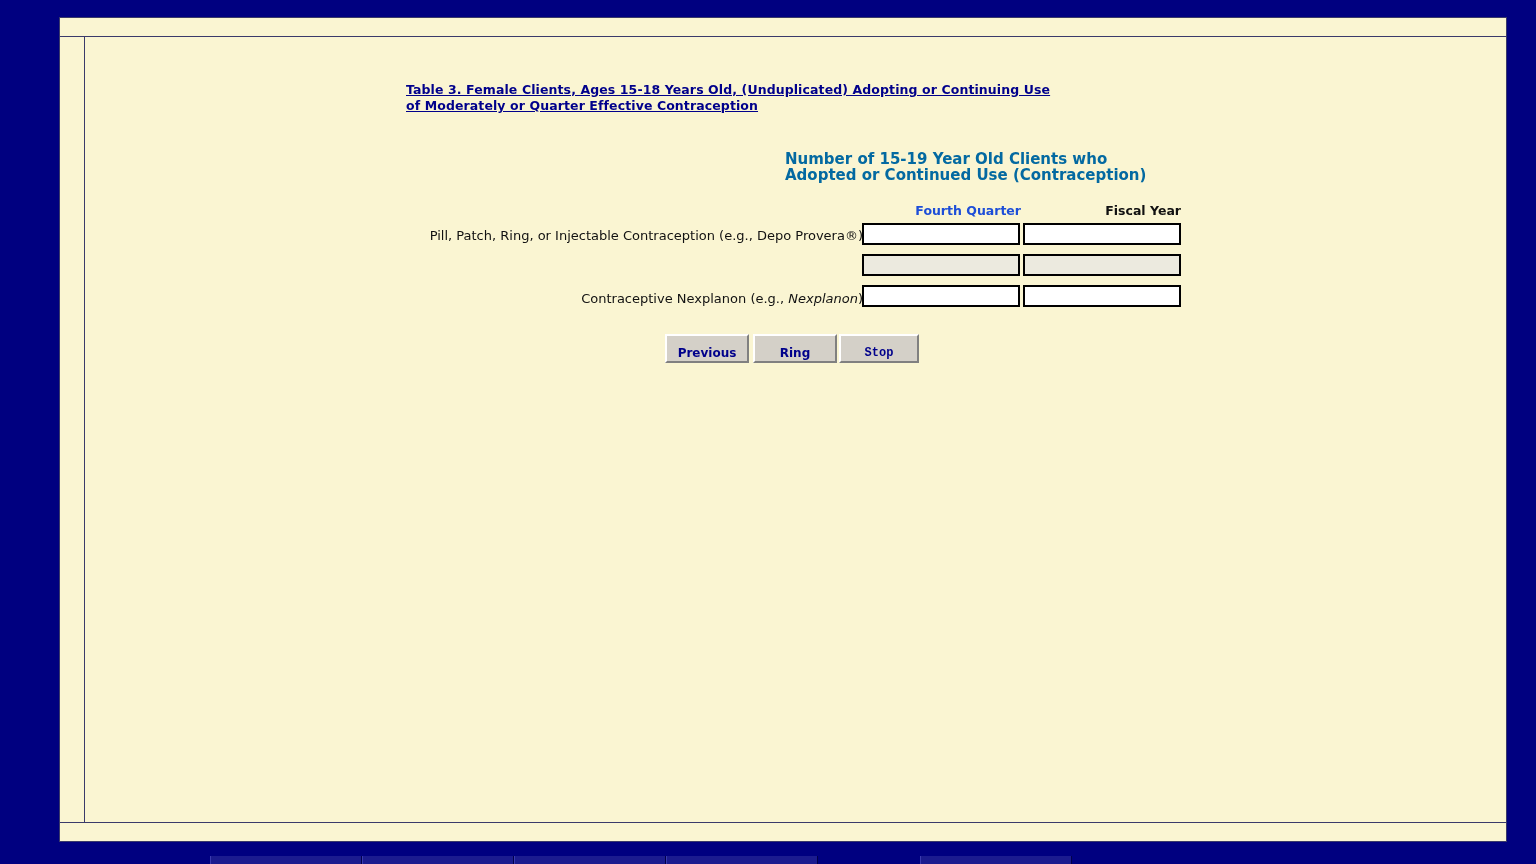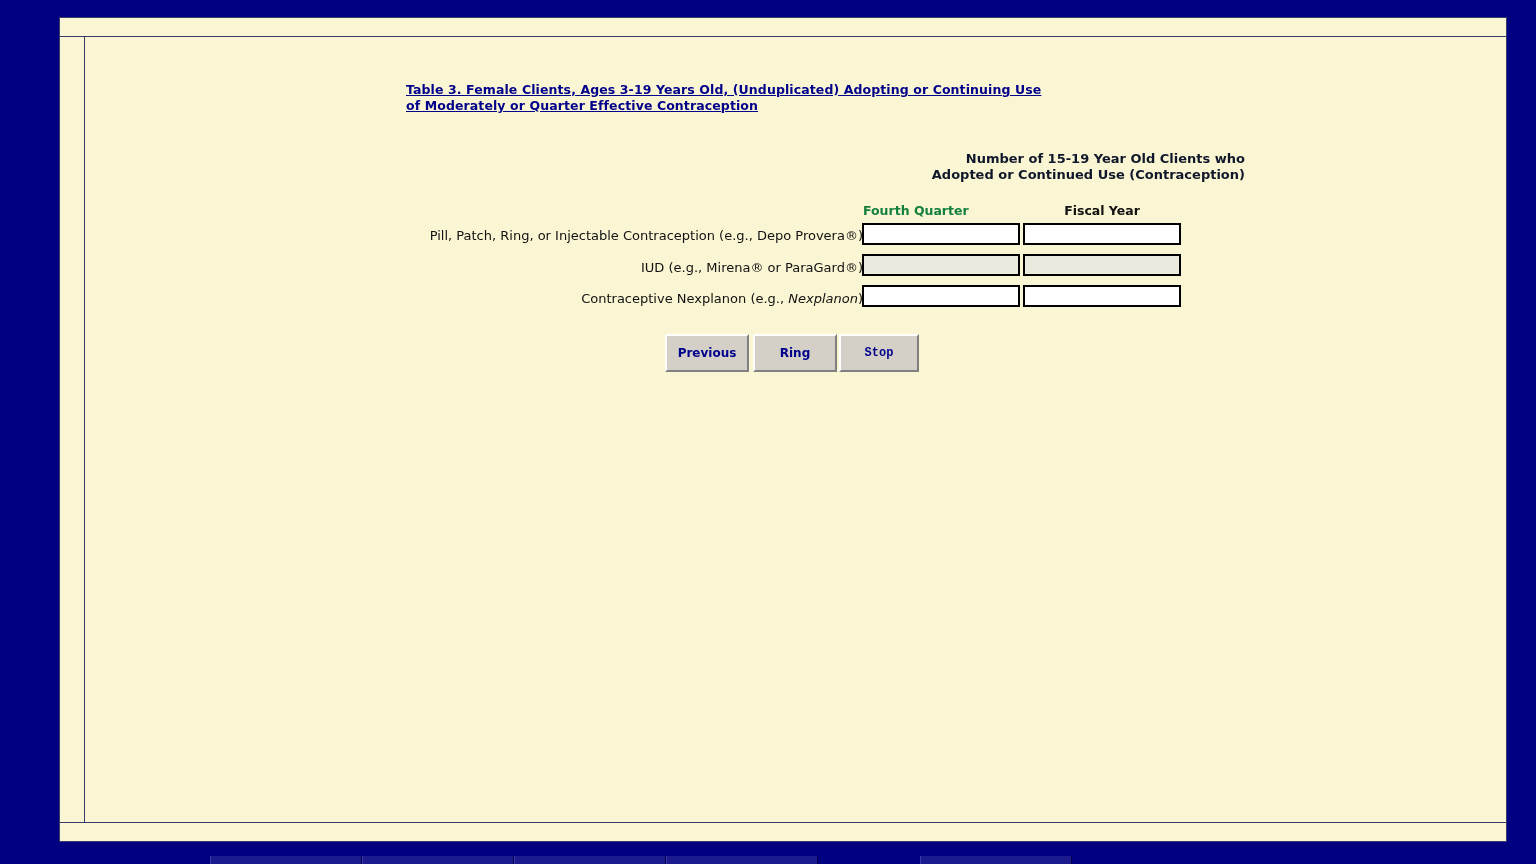--- a/index.html
+++ b/index.html
@@ -99,44 +99,44 @@
     text-decoration: underline;
     line-height: 16px;
     letter-spacing: 0.1px;
   }
 
   .col-group-header {
     position: absolute;
     left: 700px;
     top: 114px;
     width: 460px;
-    text-align: right;
-    color: #0f172a;
-    font-size: 13px;
+    text-align: left;
+    color: #0369a1;
+    font-size: 15px;
     font-weight: bold;
     line-height: 16px;
   }
 
   .col-header-fourth {
     position: absolute;
     left: 778px;
     top: 166px;
     width: 158px;
-    text-align: left;
-    color: #15803d;
+    text-align: right;
+    color: #1d4ed8;
     font-size: 12.5px;
     font-weight: bold;
   }
 
   .col-header-fiscal {
     position: absolute;
     left: 938px;
     top: 166px;
     width: 158px;
-    text-align: center;
+    text-align: right;
     color: #111111;
     font-size: 12.5px;
     font-weight: bold;
   }
 
   .row-label {
     position: absolute;
     color: #111111;
     font-size: 13px;
     text-align: right;
@@ -171,21 +171,21 @@
 
   
   .cell-input.sunken {
     background: #eceadf;
     border: 2px solid #000000;
   }
 
   .btn {
     position: absolute;
     top: 297px;
-    height: 38px;
+    height: 29px;
     background: #d4d0c8;
     border-top: 2px solid #ffffff;
     border-left: 2px solid #ffffff;
     border-right: 2px solid #808080;
     border-bottom: 2px solid #808080;
     color: #00008b;
     font-family: "DejaVu Sans", "Liberation Sans", sans-serif;
     font-size: 12px;
     font-weight: bold;
     cursor: pointer;
@@ -223,34 +223,33 @@
   <div class="app-window">
 
     <div class="window-top-strip"></div>
     <div class="left-rail"></div>
     <div class="right-rail"></div>
     <div class="window-bottom-strip"></div>
 
     <div class="content-pane">
 
       <div class="form-title">
-        <span>Table 3. Female Clients, Ages 3-19 Years Old, (Unduplicated) Adopting or Continuing Use</span><br>
+        <span>Table 3. Female Clients, Ages 15-18 Years Old, (Unduplicated) Adopting or Continuing Use</span><br>
         <span>of Moderately or Quarter Effective Contraception</span>
       </div>
 
       <div class="col-group-header">
         <span>Number of 15-19 Year Old Clients who</span><br>
         <span>Adopted or Continued Use (Contraception)</span>
       </div>
 
       <div class="col-header-fourth">Fourth Quarter</div>
       <div class="col-header-fiscal">Fiscal Year</div>
 
       <div class="row-label r0">Pill, Patch, Ring, or Injectable Contraception (e.g., Depo Provera®)</div>
-      <div class="row-label r1">IUD (e.g., Mirena® or ParaGard®)</div>
       <div class="row-label r2"><span>Contraceptive Nexplanon (e.g., </span><em>Nexplanon</em><span>)</span></div>
 
       <input class="cell-input q r0" type="text" value="" style="">
       <input class="cell-input f r0" type="text" value="" style="">
 
       <input class="cell-input q r1 sunken" type="text" value="" style="">
       <input class="cell-input f r1 sunken" type="text" value="" style="">
 
       <input class="cell-input q r2" type="text" value="" style="">
       <input class="cell-input f r2" type="text" value="" style="">

